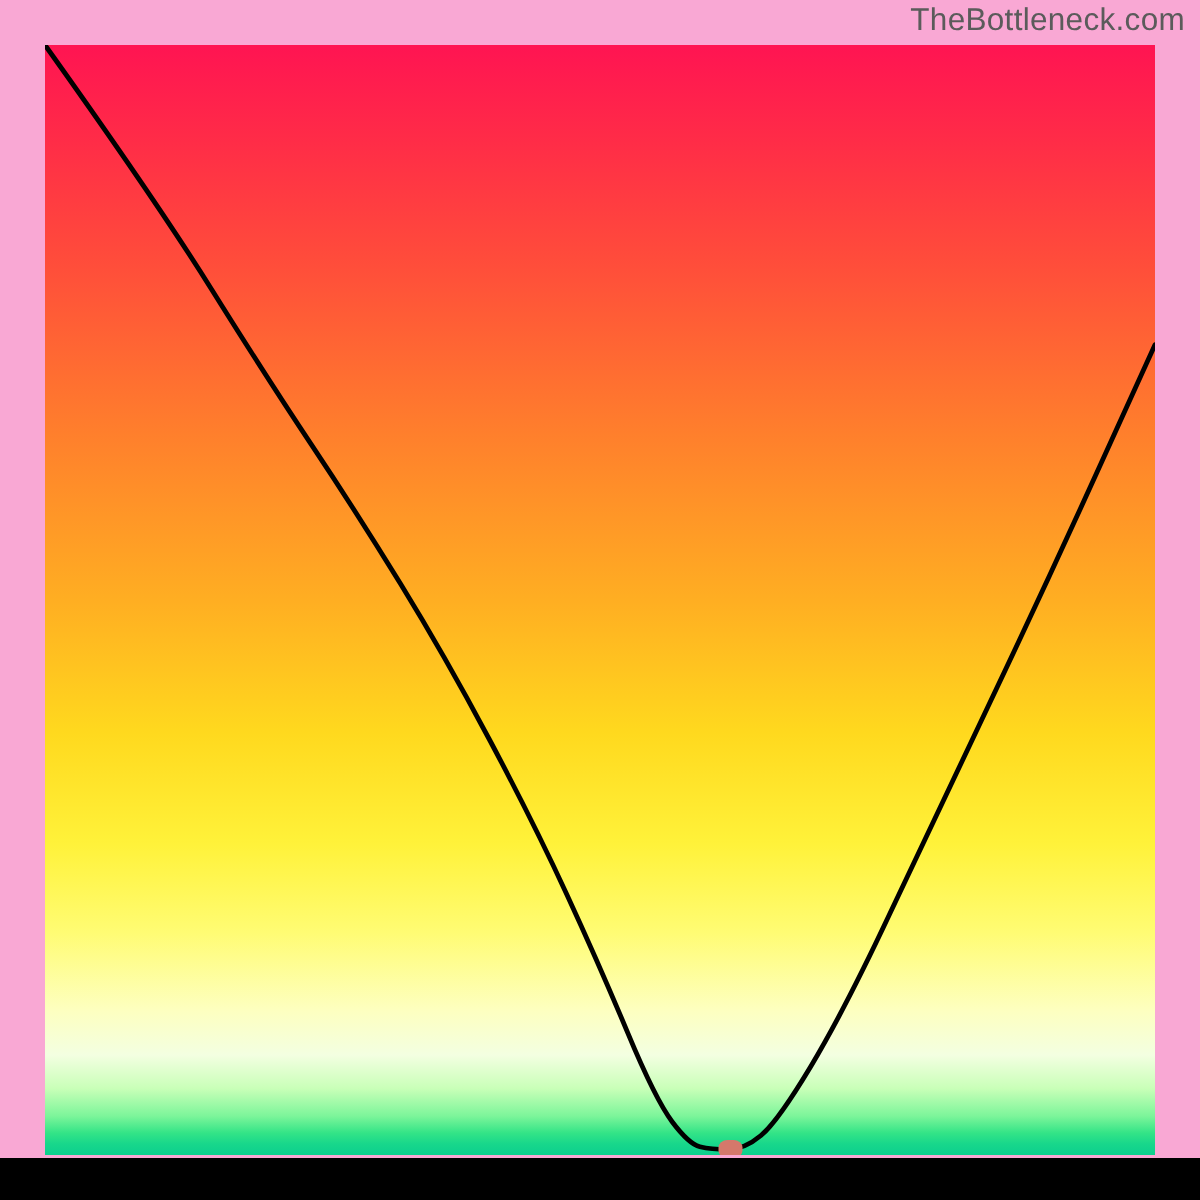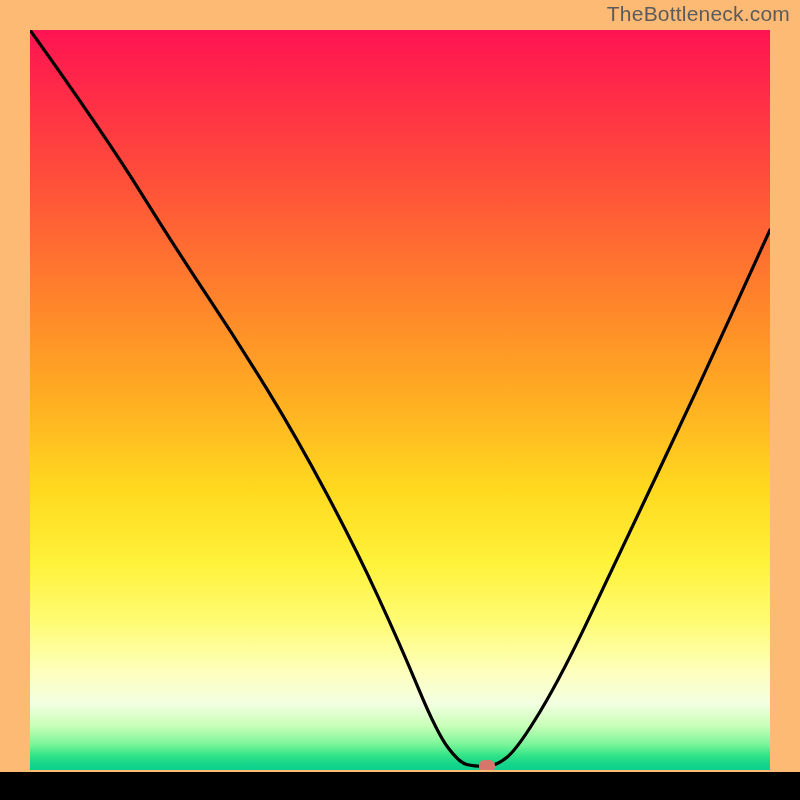--- a/index.html
+++ b/index.html
@@ -8,21 +8,21 @@
     width: 800px;
     height: 800px;
     background: #000;
     font-family: Arial, Helvetica, sans-serif;
     overflow: hidden;
   }
   .frame {
     position: relative;
     width: 800px;
     height: 772px;
-    background: #fdba74;
+    background: #f9a8d4;
   }
   .watermark {
     position: absolute;
     top: 2px;
     right: 10px;
     color: #5b5b5b;
     font-size: 21px;
     font-weight: 500;
     letter-spacing: 0.2px;
     z-index: 10;

